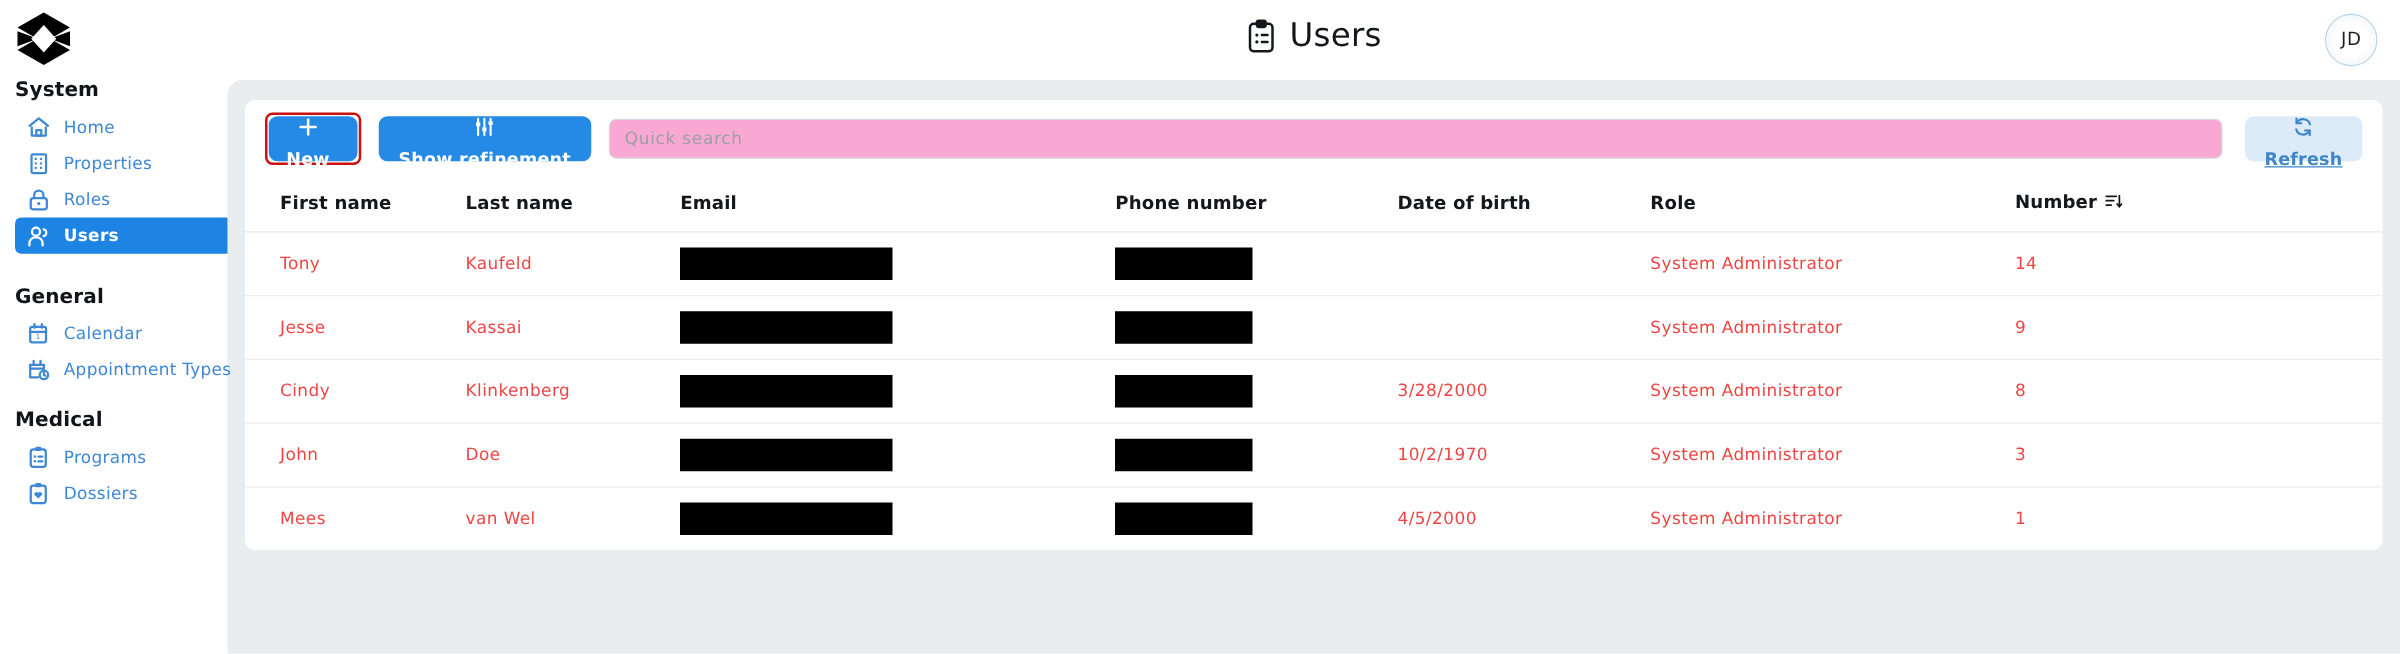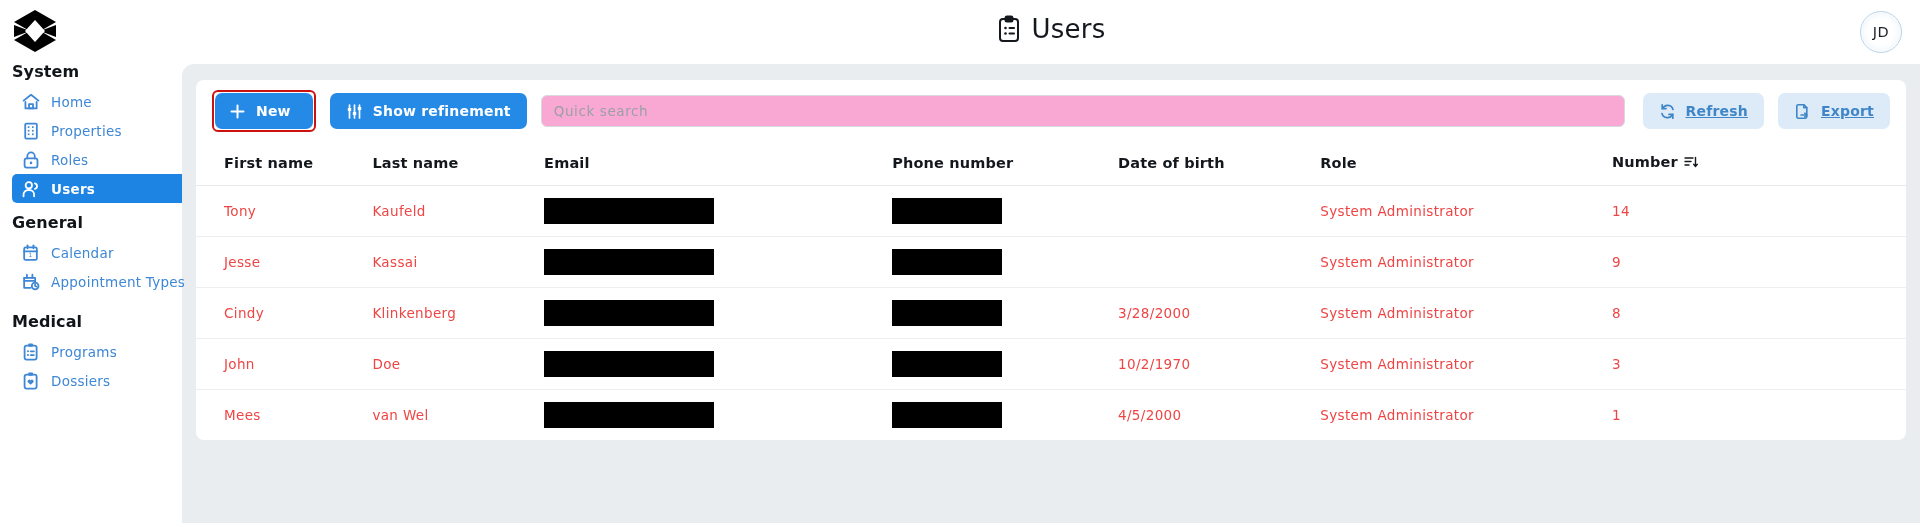--- a/index.html
+++ b/index.html
@@ -68,20 +68,21 @@
     background: #ffffff; border-radius: 8px 8px 0 0;
     display: flex; align-items: center; gap: 14px;
     padding: 0 16px;
   }
   .btn {
     display: inline-flex; align-items: center; gap: 10px;
     height: 36px; border: none; border-radius: 7px;
     font-size: 14px; font-weight: 700; letter-spacing: 0.2px;
     cursor: pointer; padding: 0 16px; white-space: nowrap;
     font-family: "DejaVu Sans", "Liberation Sans", sans-serif;
+    flex-direction: column;
   }
   .btn-primary { background: #2589e6; color: #ffffff; }
   .btn-soft { background: #ddebf8; color: #3f86c8; font-weight: 700; text-decoration: underline; }
   .btn .btn-ico { width: 17px; height: 17px; display:block; flex:0 0 17px; }
 
   #new-button-wrap {
     border: 2.5px solid #cc1111; border-radius: 6px;
     padding: 1px; display: inline-flex;
   }
   #new-button { padding: 0 22px 0 14px; }
@@ -175,21 +176,21 @@
           <span>Roles</span>
         </div>
         <div class="nav-item active">
           <svg class="nav-ico" viewBox="0 0 18 18" fill="none" stroke="#ffffff" stroke-width="1.7" stroke-linecap="round" stroke-linejoin="round">
             <circle cx="7.4" cy="6" r="3"></circle>
             <path d="M2.4 16.4v-1.6a4.4 4.4 0 0 1 4.4-4.4h1.2a4.4 4.4 0 0 1 4.4 4.4v1.6"></path>
             <path d="M13.2 4.2a2.7 2.7 0 0 1 0 5.2"></path>
           </svg>
           <span>Users</span>
         </div>
-        <div class="nav-group-title" style="margin: 10px 0px 6px;">General</div>
+        <div class="nav-group-title" style="margin: 24px 0px 6px;">General</div>
         <div class="nav-item">
           <svg class="nav-ico" viewBox="0 0 18 18" fill="none" stroke="#3e87d6" stroke-width="1.7" stroke-linecap="round" stroke-linejoin="round">
             <rect x="3" y="4.2" width="12" height="11.8" rx="1.4"></rect>
             <line x1="3" y1="8" x2="15" y2="8"></line>
             <line x1="6.2" y1="2.2" x2="6.2" y2="5"></line>
             <line x1="11.8" y1="2.2" x2="11.8" y2="5"></line>
             <text x="9" y="13.6" font-size="5.4" fill="#3e87d6" stroke="none" text-anchor="middle" font-family="DejaVu Sans">1</text>
           </svg>
           <span>Calendar</span>
         </div>
@@ -286,31 +287,20 @@
             <svg width="17" height="17" viewBox="0 0 17 17" fill="none" stroke="#3f86c8" stroke-width="1.7" stroke-linecap="round">
               <path d="M14 6.5A5.6 5.6 0 0 0 3.6 5.4"></path>
               <polyline points="3.2,1.8 3.2,5.6 7,5.6"></polyline>
               <path d="M3 10.5A5.6 5.6 0 0 0 13.4 11.6"></path>
               <polyline points="13.8,15.2 13.8,11.4 10,11.4"></polyline>
             </svg>
           </span>
           <span>Refresh</span>
         </button>
 
-        <button class="btn btn-soft">
-          <span class="btn-ico">
-            <svg width="17" height="17" viewBox="0 0 17 17" fill="none" stroke="#3f86c8" stroke-width="1.6" stroke-linecap="round" stroke-linejoin="round">
-              <path d="M10 1.8H4.2A1.4 1.4 0 0 0 2.8 3.2v10.6a1.4 1.4 0 0 0 1.4 1.4h7.2a1.4 1.4 0 0 0 1.4-1.4V4.6z"></path>
-              <polyline points="9.8,1.8 9.8,4.8 12.8,4.8"></polyline>
-              <line x1="7" y1="12" x2="12.6" y2="12"></line>
-              <polyline points="10.8,10.2 12.8,12 10.8,13.8"></polyline>
-            </svg>
-          </span>
-          <span>Export</span>
-        </button>
       </div>
     </div>
 
     <div id="table-card">
       <table>
         <thead>
           <tr id="header-row">
               <th class="col-first"><span>First name</span></th>
               <th class="col-last"><span>Last name</span></th>
               <th class="col-email"><span>Email</span></th>

